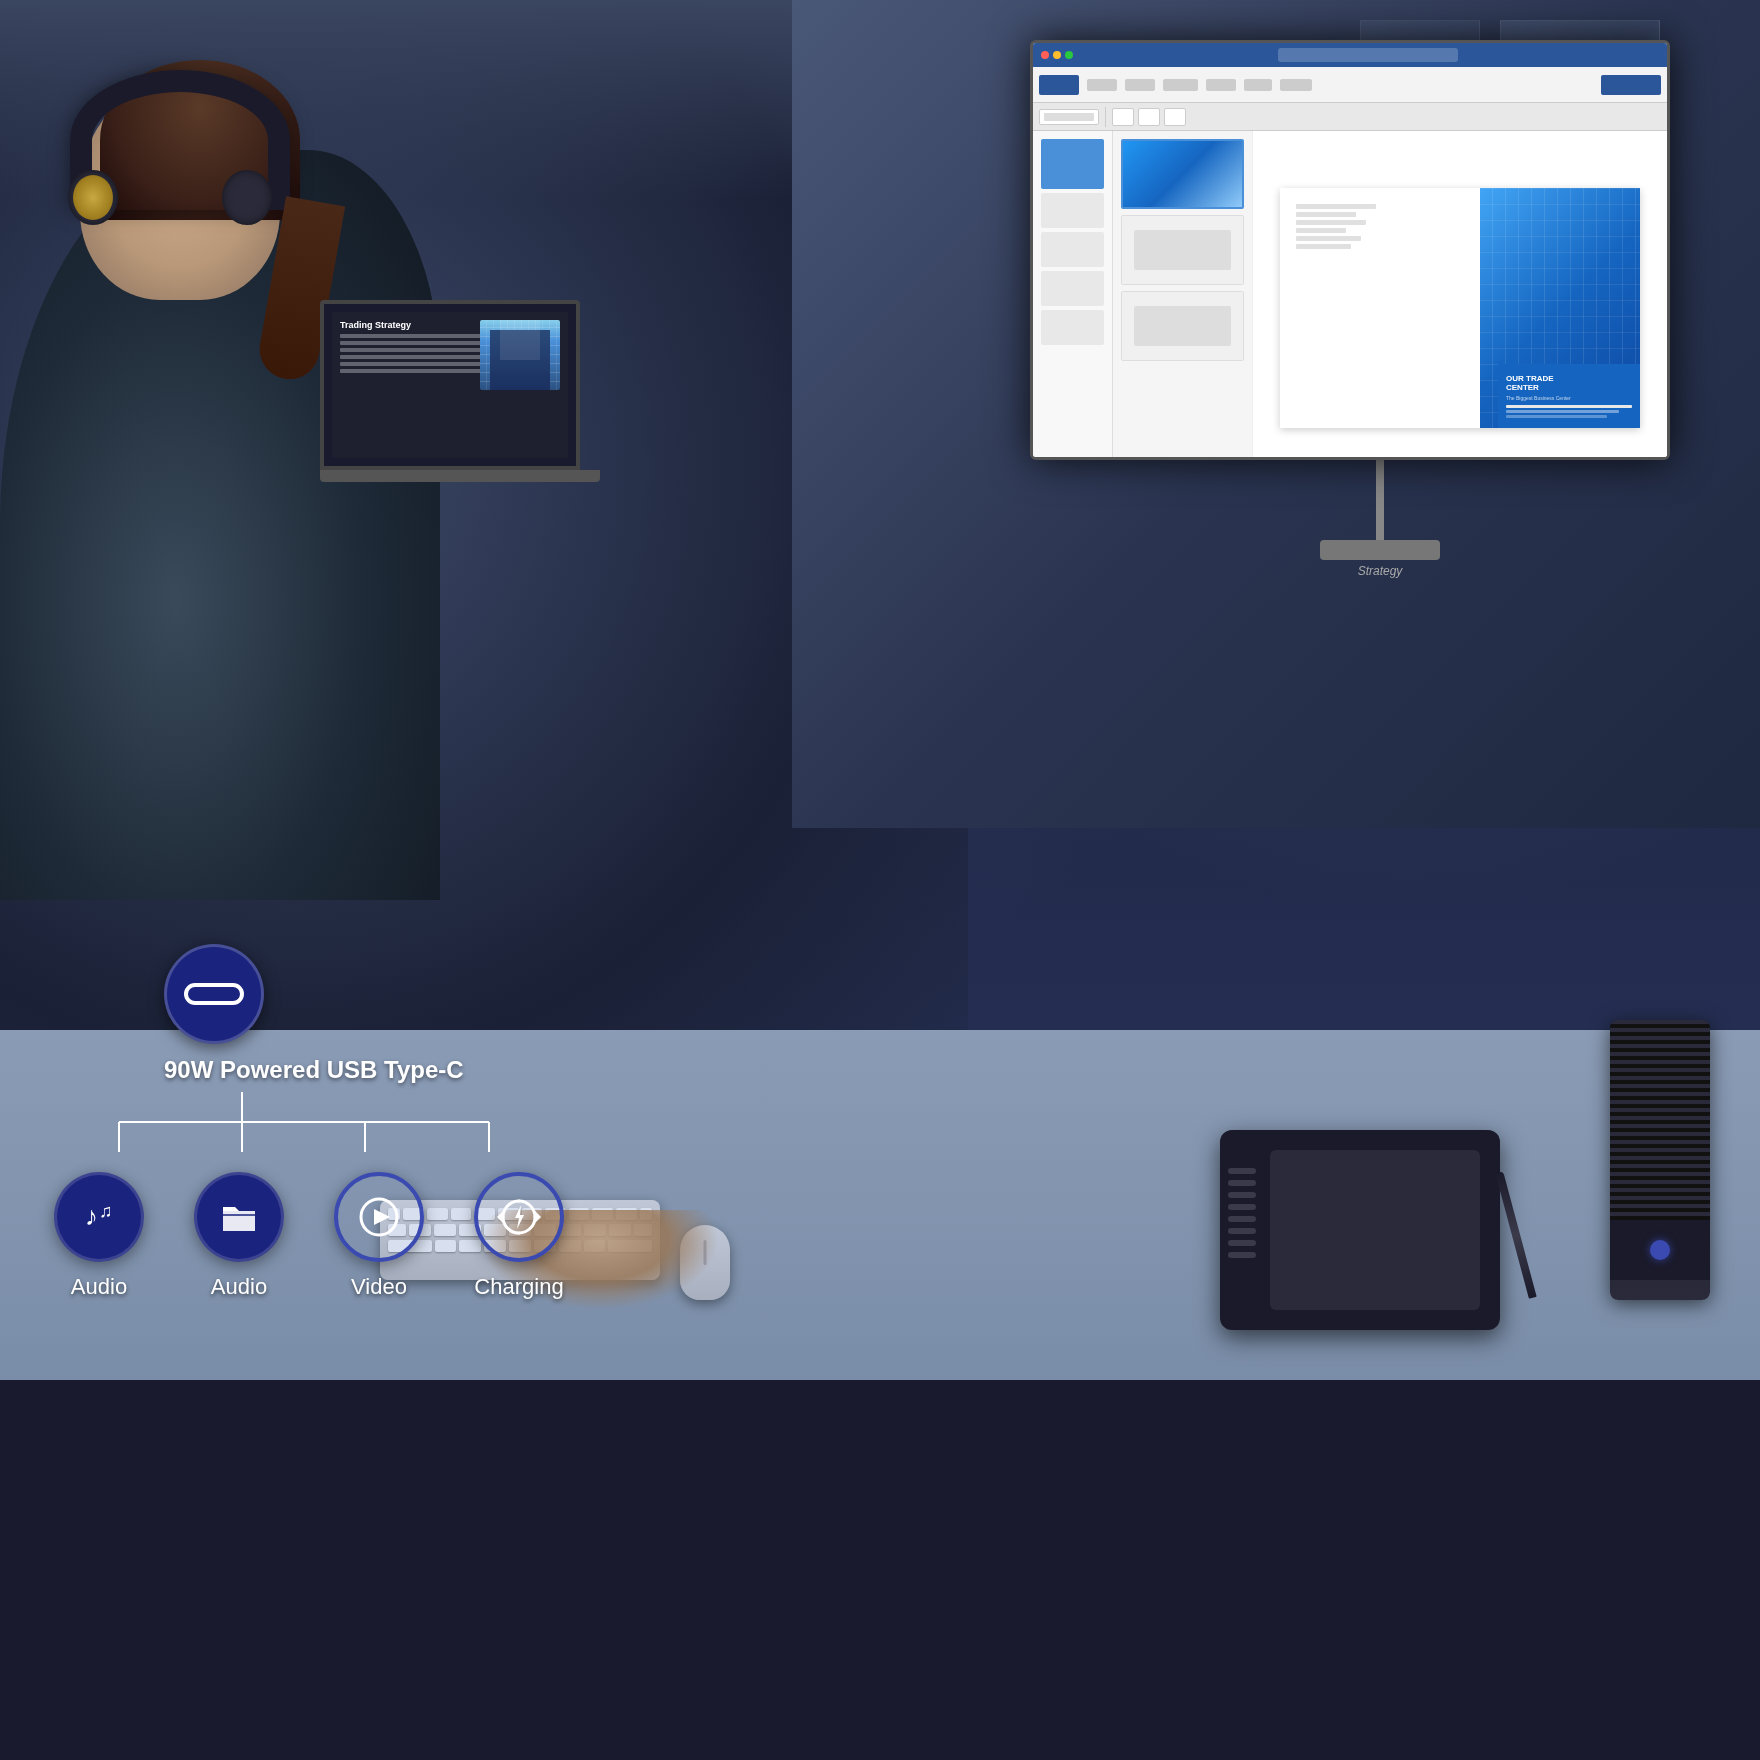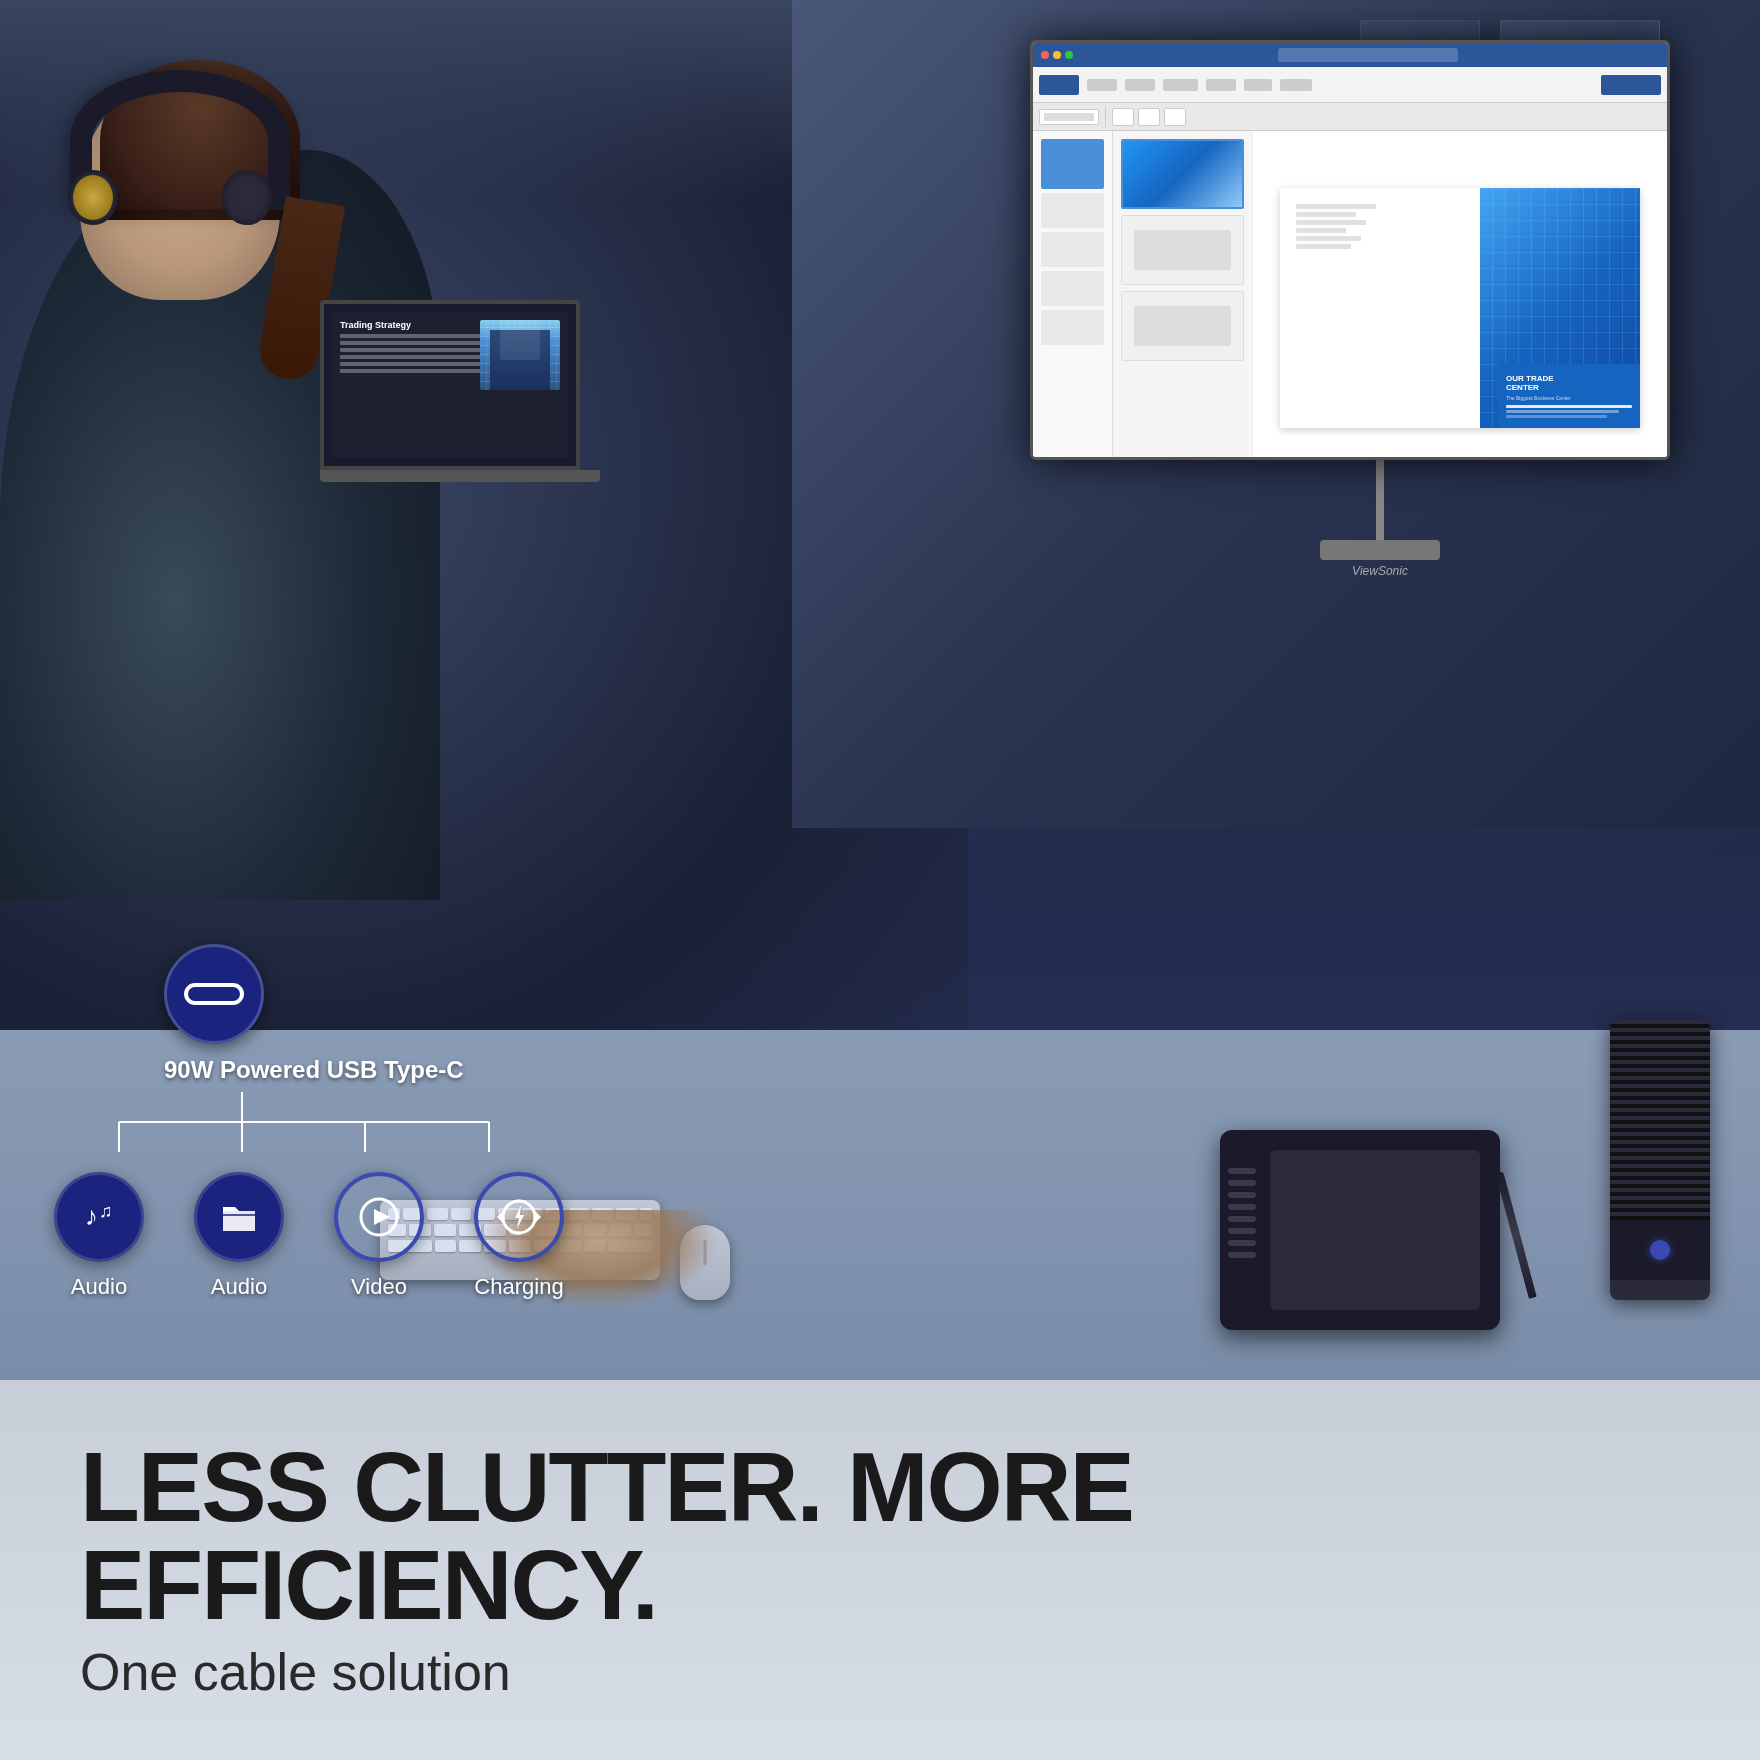--- a/index.html
+++ b/index.html
@@ -627,21 +627,21 @@
                   </div>
                 </div>
               </div>
             </div>
           </div>
         </div>
       </div>
 
       <div class="monitor-stand"></div>
       <div class="monitor-base"></div>
-      <div class="monitor-brand">ViewSonic</div>
+      <div class="monitor-brand">Strategy</div>
     </div>
 
     <div class="speaker-area">
       <div class="speaker-grill"></div>
       <div style="width:100%;height:60px;background:#1a1a2a;display:flex;align-items:center;justify-content:center;">
         <div style="width:20px;height:20px;border-radius:50%;background:#3a4ab0;box-shadow:0 0 8px rgba(58,74,176,0.8);"></div>
       </div>
     </div>
 
     <div class="tablet-area">
@@ -789,18 +789,14 @@
             </svg>
           </div>
           <span class="feature-label">Charging</span>
         </div>
 
       </div>
     </div>
 
   </div>
 
-  <div class="bottom-section">
-    <div class="main-headline">LESS CLUTTER. MORE EFFICIENCY.</div>
-    <div class="sub-headline">One cable solution</div>
-  </div>
 
 </div>
 
 </body></html>

